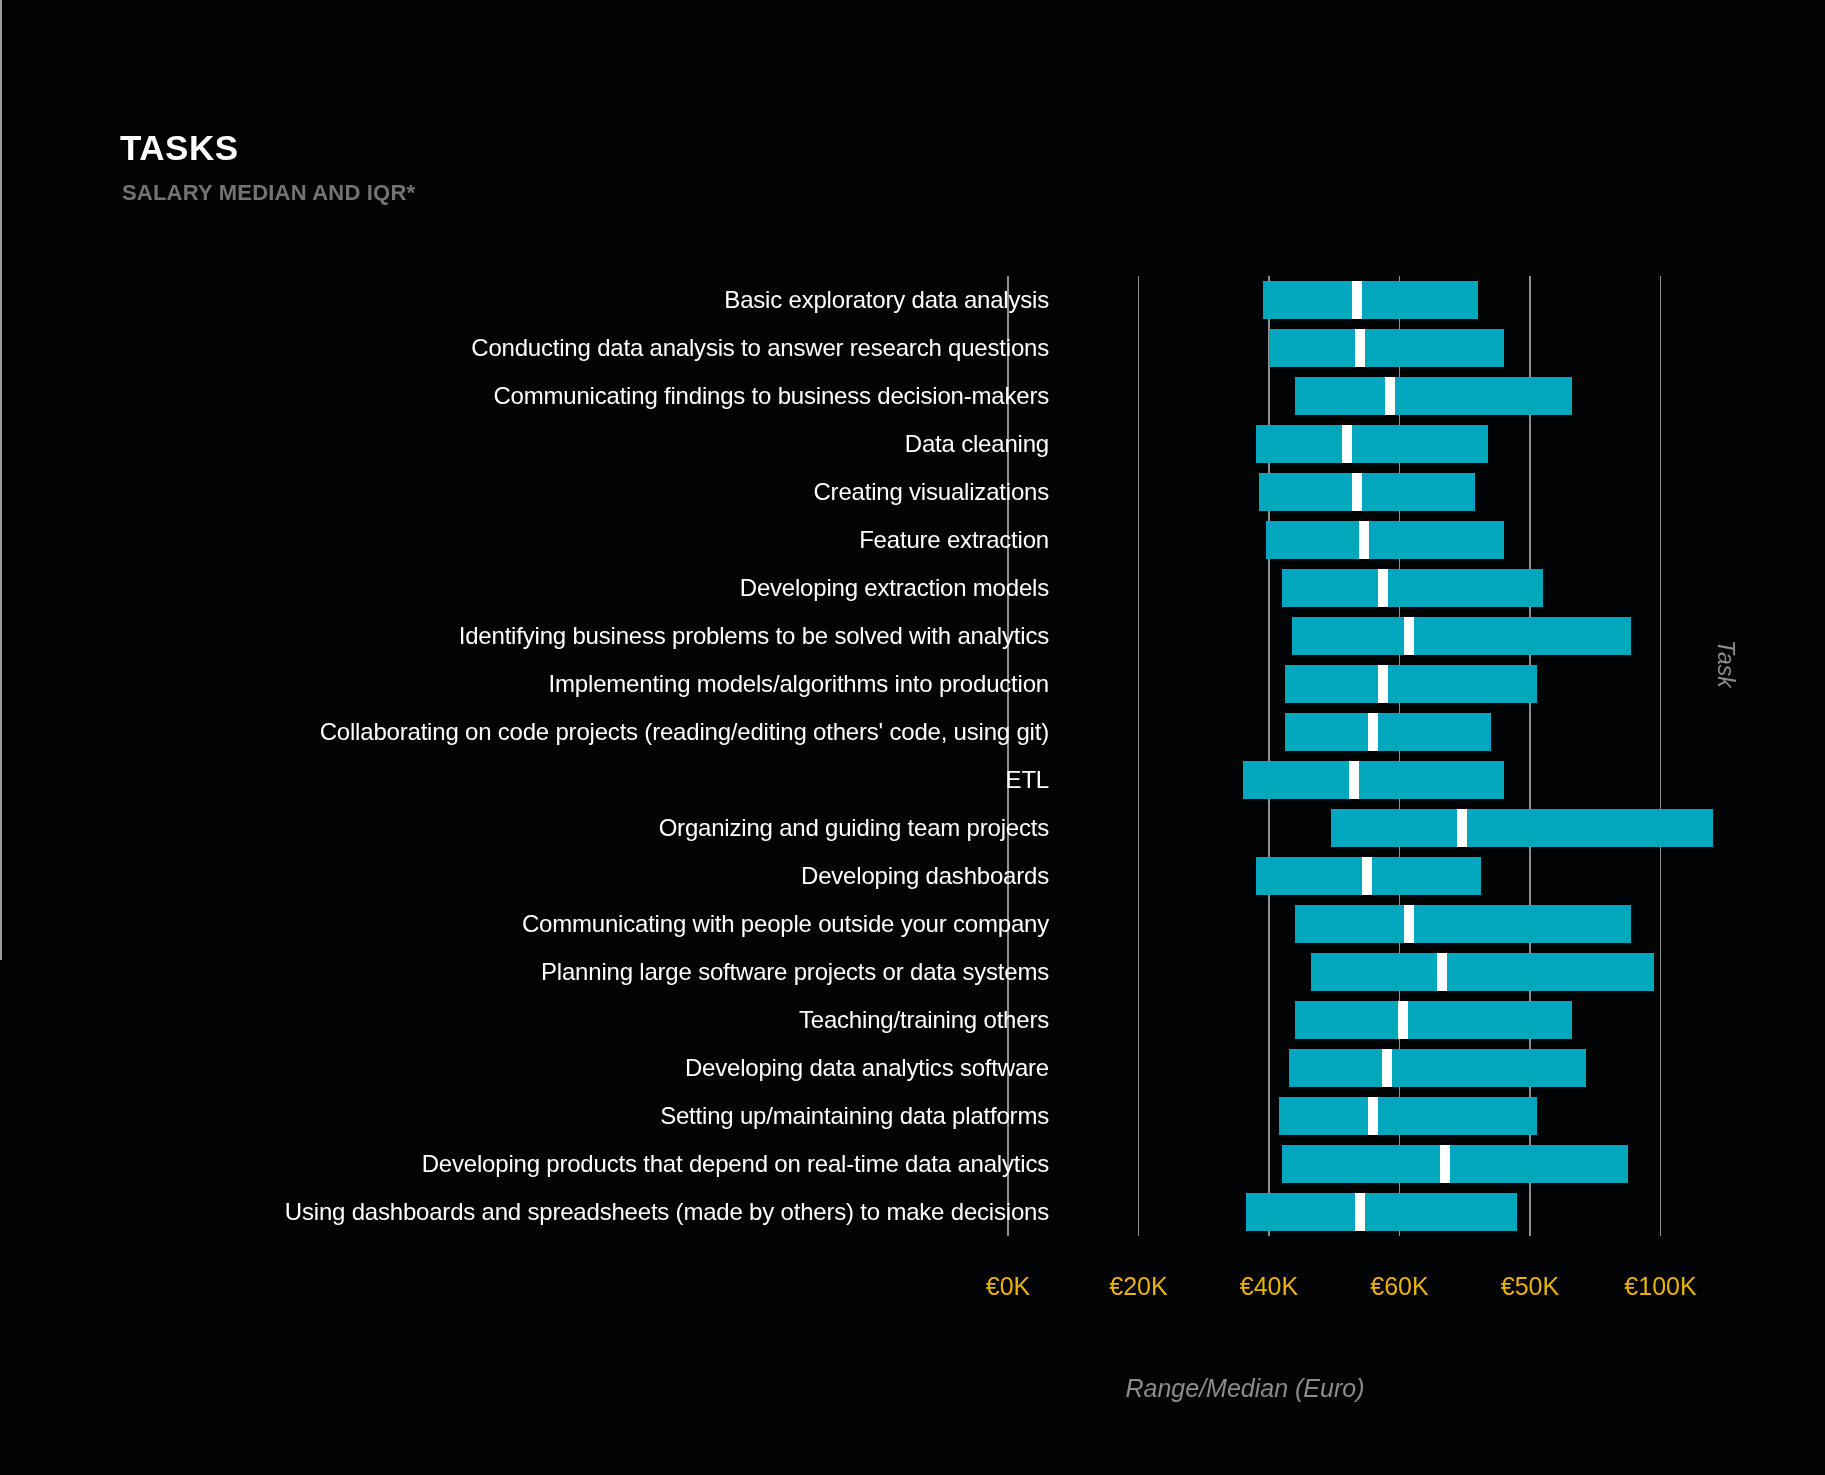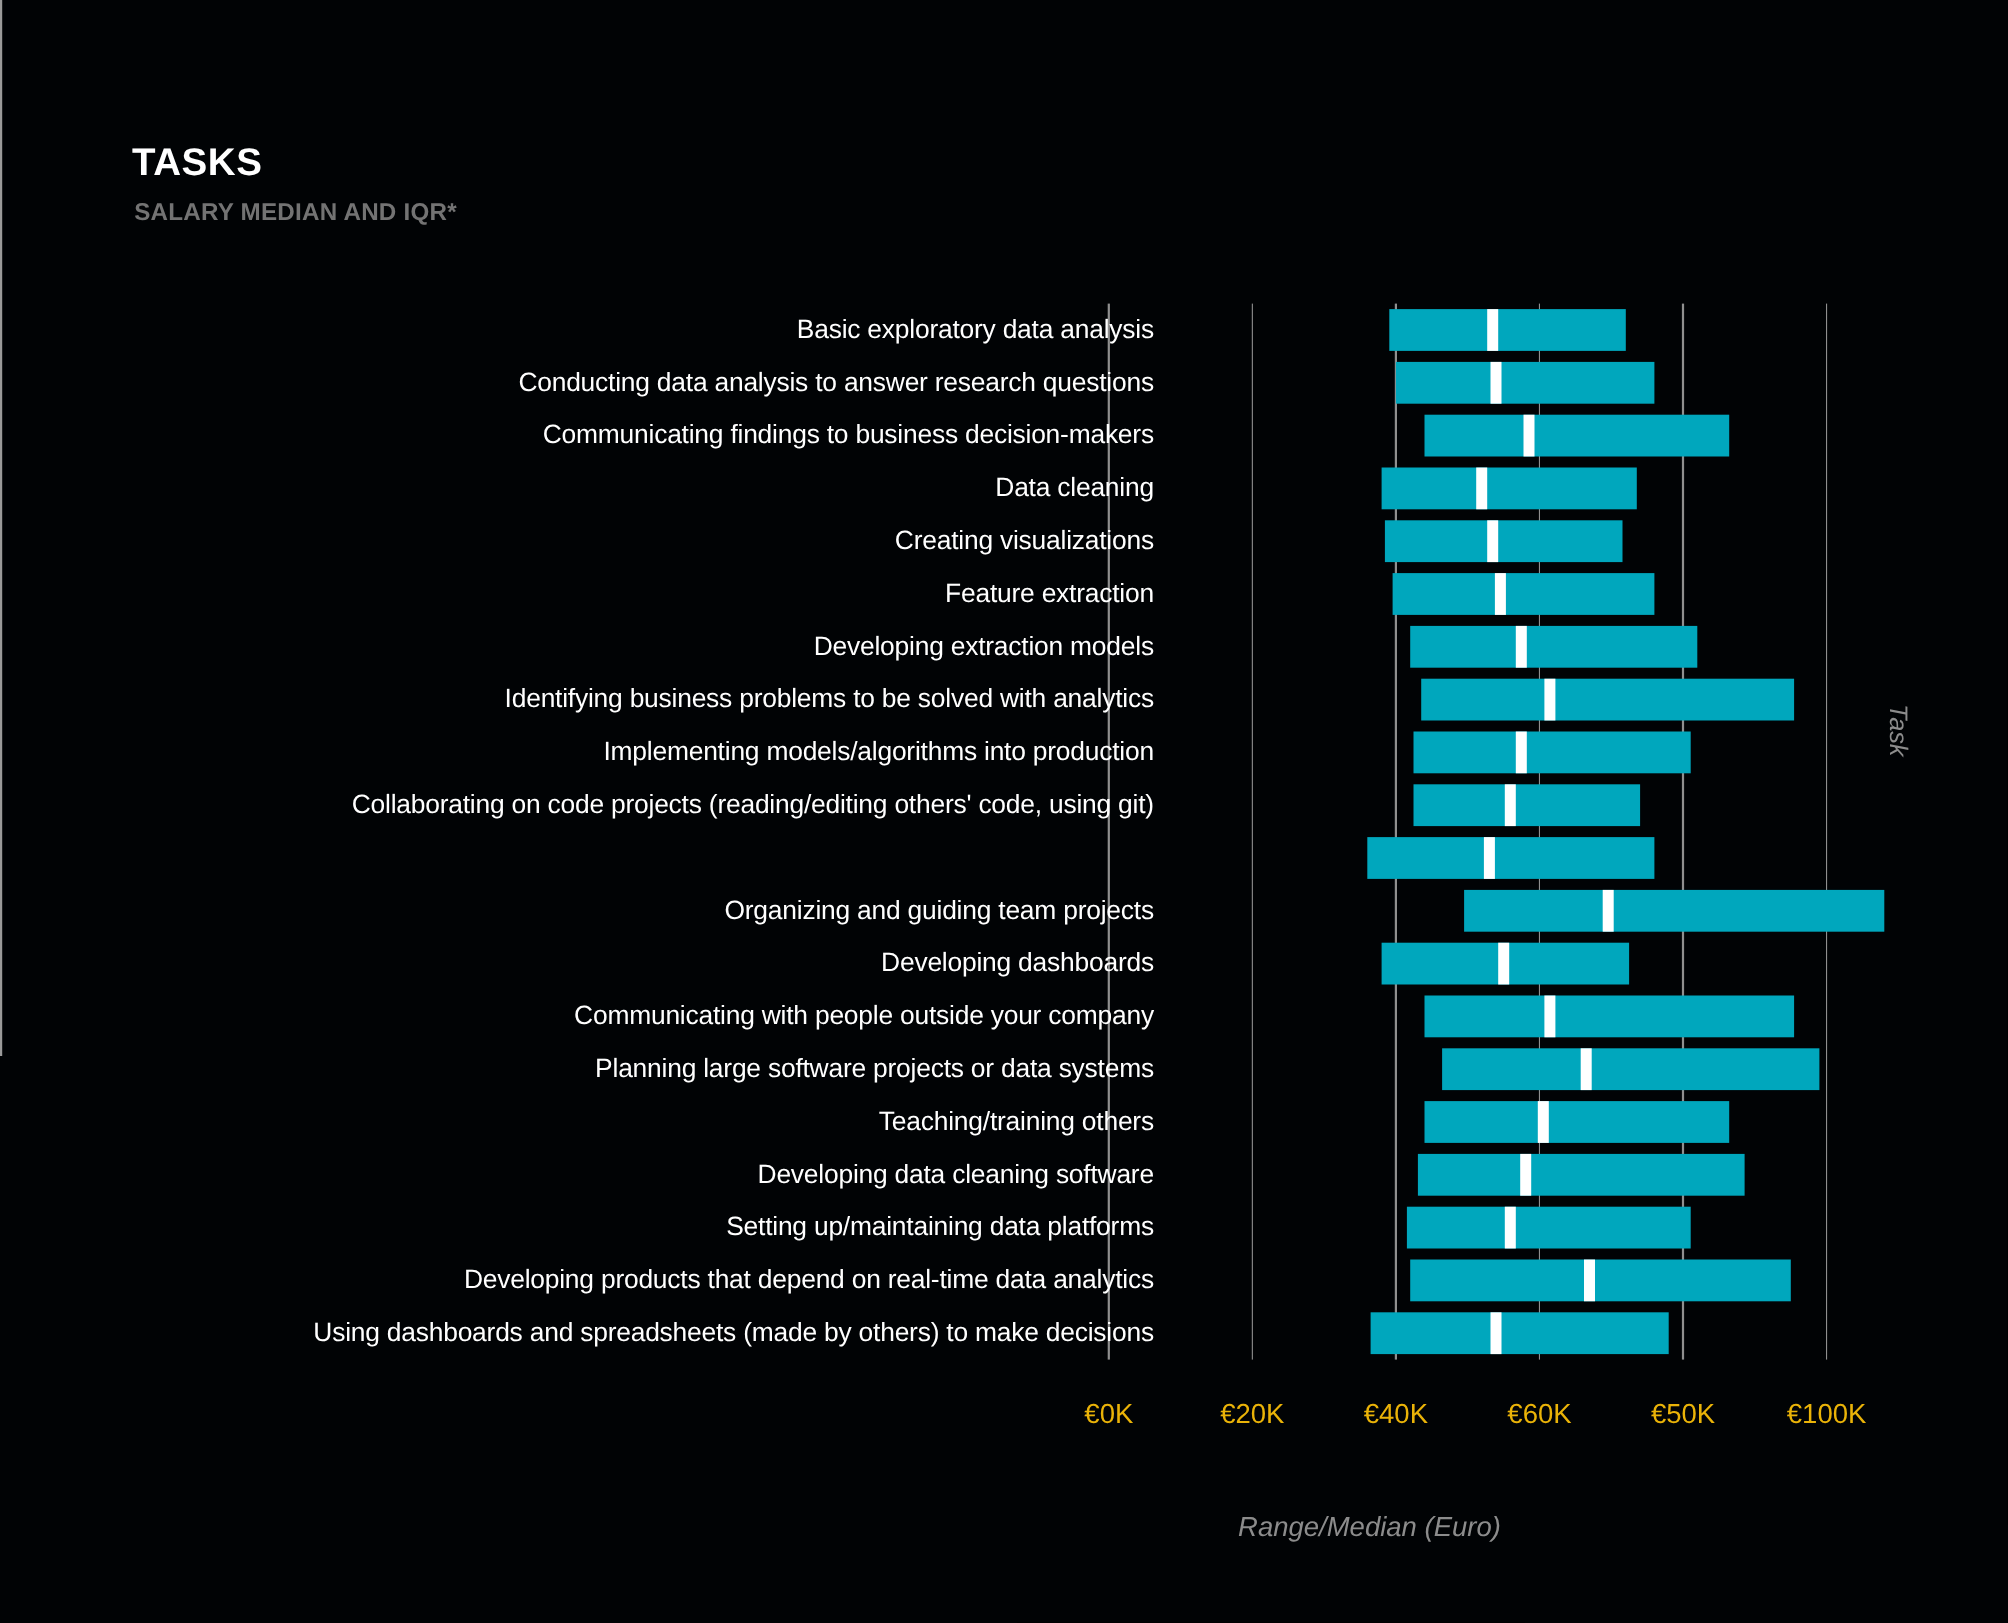--- a/index.html
+++ b/index.html
@@ -114,20 +114,23 @@
           <div class="median" style="left: 1329.25px;"></div>
         </div>
         <div class="row">
           <div class="labelwrap">
             <div class="cat-label2">Collaborating on code projects (reading/editing others' code, using git)</div>
           </div>
           <div class="bar" style="left: 1236.38px; width: 205.537px;"></div>
           <div class="median" style="left: 1319.46px;"></div>
         </div>
         <div class="row">
+          <div class="labelwrap">
+            <div class="cat-label2">ETL</div>
+          </div>
           <div class="bar" style="left: 1193.96px; width: 261px;"></div>
           <div class="median" style="left: 1299.89px;"></div>
         </div>
         <div class="row">
           <div class="labelwrap">
             <div class="cat-label2">Organizing and guiding team projects</div>
           </div>
           <div class="bar" style="left: 1282.05px; width: 381.712px;"></div>
           <div class="median" style="left: 1407.55px;"></div>
         </div>
@@ -154,21 +157,21 @@
         </div>
         <div class="row">
           <div class="labelwrap">
             <div class="cat-label2">Teaching/training others</div>
           </div>
           <div class="bar" style="left: 1246.16px; width: 277.312px;"></div>
           <div class="median" style="left: 1348.83px;"></div>
         </div>
         <div class="row">
           <div class="labelwrap">
-            <div class="cat-label2">Developing data cleaning software</div>
+            <div class="cat-label2">Developing data analytics software</div>
           </div>
           <div class="bar" style="left: 1239.64px; width: 296.887px;"></div>
           <div class="median" style="left: 1332.51px;"></div>
         </div>
         <div class="row">
           <div class="labelwrap">
             <div class="cat-label2">Setting up/maintaining data platforms</div>
           </div>
           <div class="bar" style="left: 1229.85px; width: 257.738px;"></div>
           <div class="median" style="left: 1319.46px;"></div>

